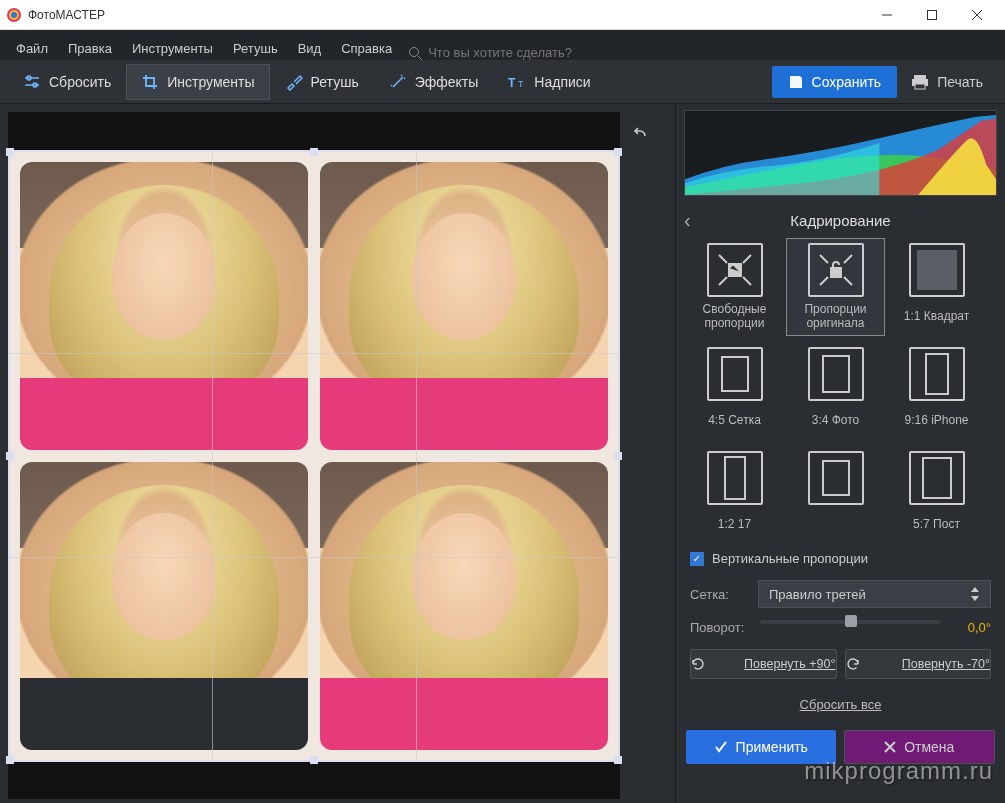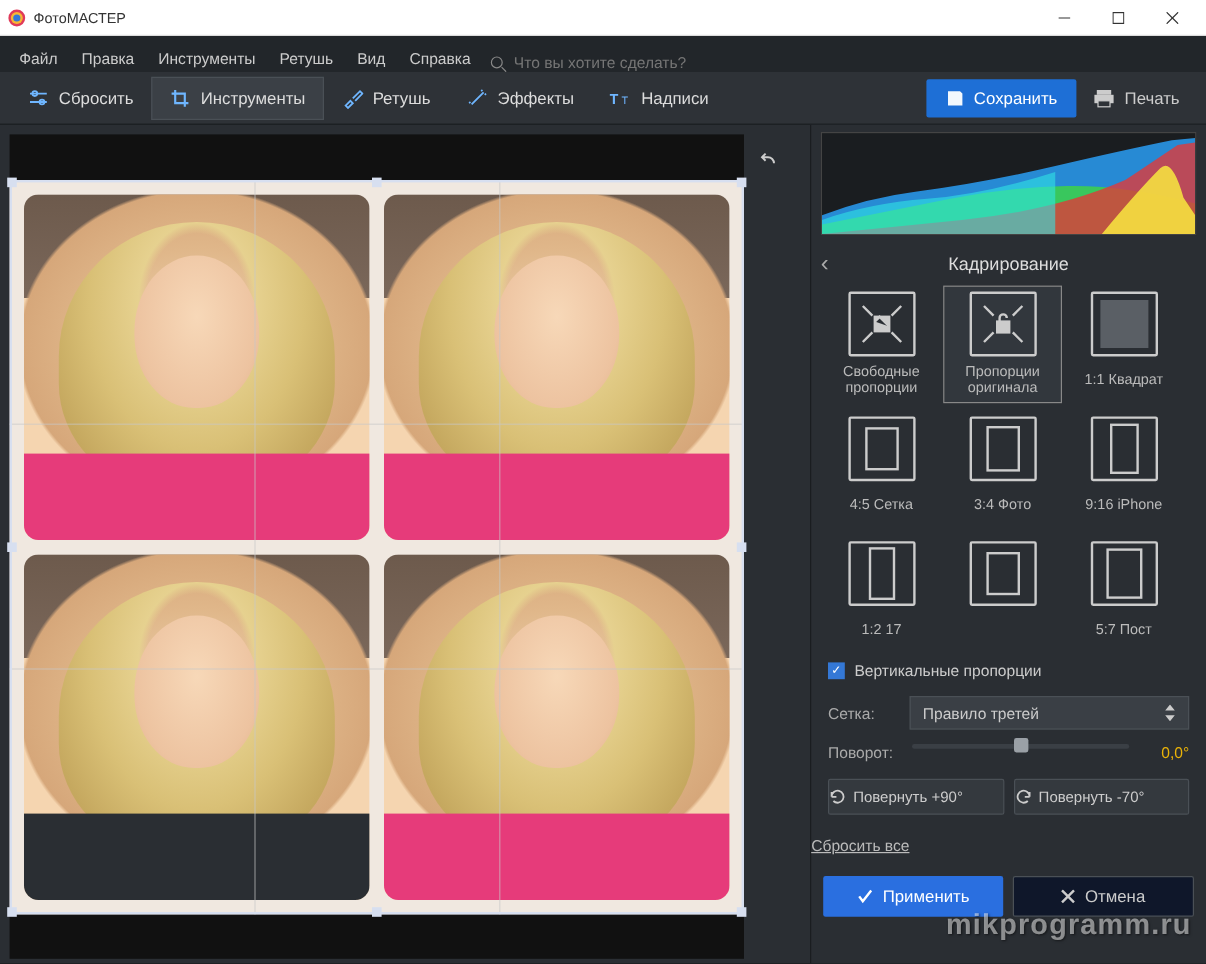--- a/index.html
+++ b/index.html
@@ -69,26 +69,26 @@
 .checkline .cb { width:14px; height:14px; background:#3478d6; display:flex; align-items:center; justify-content:center; color:#fff; font-size:10px;}
 .selectline { display:flex; align-items:center; gap:8px; padding:6px 14px; font-size:13px; }
 .selectline .label { width:60px; color:#aaa; }
 .selectline .sel { flex:1; height:28px; background:#3a3f45; border:1px solid #4a5056; display:flex; align-items:center; padding:0 10px; justify-content:space-between; cursor:pointer; }
 .sliderline { display:flex; align-items:flex-start; gap:8px; padding:6px 14px; font-size:13px; }
 .sliderline .label { width:62px; color:#aaa; }
 .sliderline .track { flex:1; height:4px; background:#3a3f45; position:relative; border-radius:2px; }
 .sliderline .track .knob { position:absolute; left:50%; top:-5px; width:12px; height:12px; background:#9aa0a6; border-radius:2px; transform:translateX(-50%);}
 .sliderline .val { width:42px; text-align:right; color:#eab308; }
 .rotrow { display:flex; gap:8px; padding:8px 14px; }
-.rotbtn { flex:1; height:30px; background:#34393e; border:1px solid #4a5056; border-radius:2px; display:flex; align-items:center; justify-content:flex-start; gap:6px; font-size:12.5px; cursor:pointer; }
-.reset { padding:10px 0; font-size:13px; text-decoration:underline; color:#bbb; cursor:pointer; }
+.rotbtn { flex:1; height:30px; background:#34393e; border:1px solid #4a5056; border-radius:2px; display:flex; align-items:center; justify-content:space-between; gap:6px; font-size:12.5px; cursor:pointer;text-decoration:underline; }
+.reset { text-align:center; padding:10px 0; font-size:13px; text-decoration:underline; color:#bbb; cursor:pointer; }
 .apply-row { display:flex; gap:8px; padding:8px 10px; }
 .apply { flex:1; height:34px; background:#2a6fe0; color:#fff; display:flex; align-items:center; justify-content:center; gap:8px; font-size:14px; cursor:pointer; border-radius:2px;}
-.cancel { flex:1; height:34px; background:#0f172a; border:1px solid #4a5056; display:flex; align-items:center; justify-content:center; gap:8px; font-size:14px; cursor:pointer; border-radius:2px;}
-.watermark { position:absolute; right:12px; bottom:18px; font-size:24px; font-weight:700; letter-spacing:1px; color:rgba(255,255,255,0.5); text-shadow:1px 1px 2px rgba(0,0,0,0.5); pointer-events:none; }
+.cancel { flex:1; height:34px; background:#701a75; border:1px solid #4a5056; display:flex; align-items:center; justify-content:center; gap:8px; font-size:14px; cursor:pointer; border-radius:2px;}
+.watermark { position:absolute; right:12px; bottom:18px; font-size:24px; font-weight:400; letter-spacing:1px; color:rgba(255,255,255,0.5); text-shadow:1px 1px 2px rgba(0,0,0,0.5); pointer-events:none; }
 svg { display:block; }
 </style>
 </head>
 <body>
 
 <div class="titlebar">
   <svg class="logo" viewBox="0 0 16 16">
       <circle cx="8" cy="8" r="7" fill="#e03a5a"></circle>
       <circle cx="8" cy="8" r="5" fill="#f7b733"></circle>
       <circle cx="8" cy="8" r="3" fill="#3478d6"></circle>

